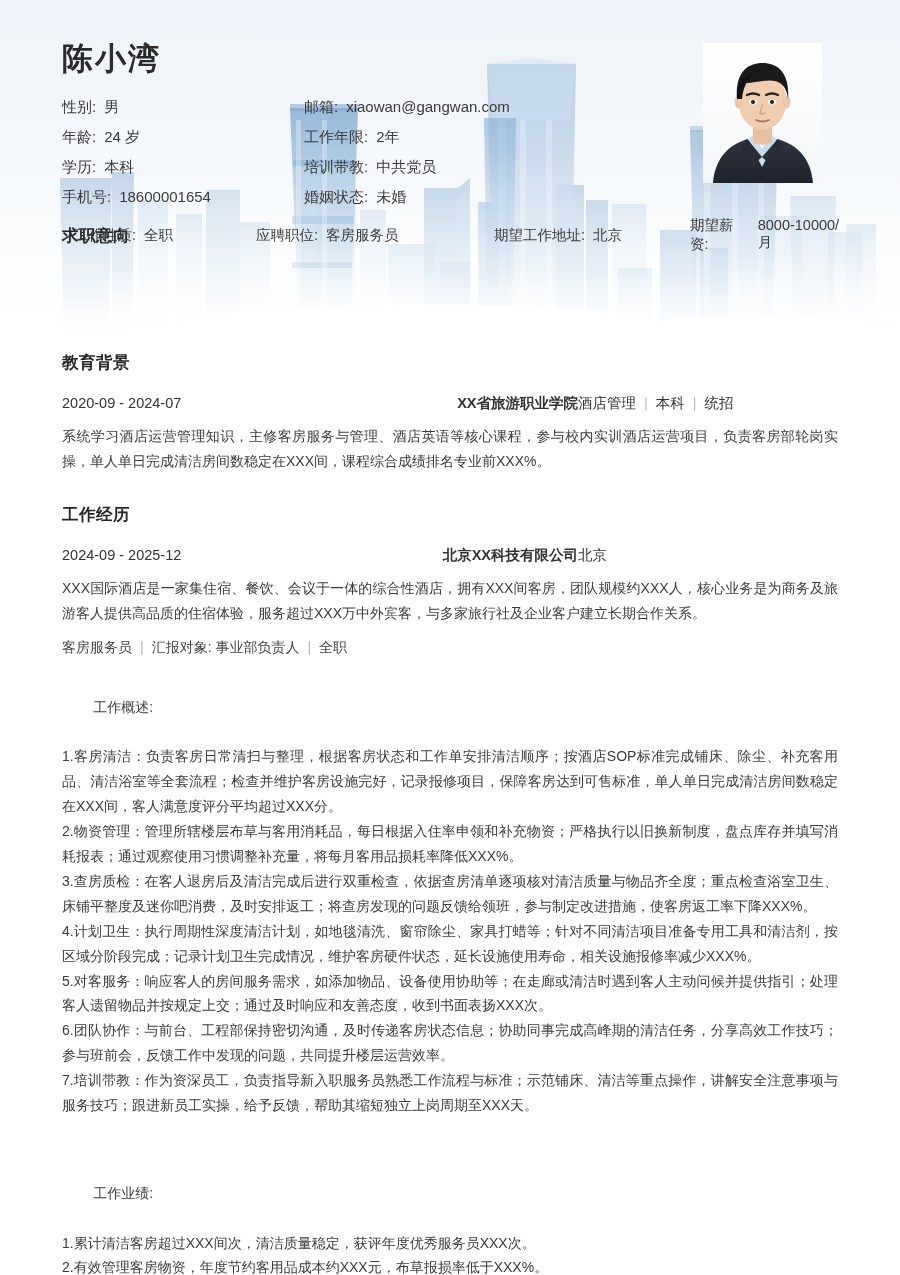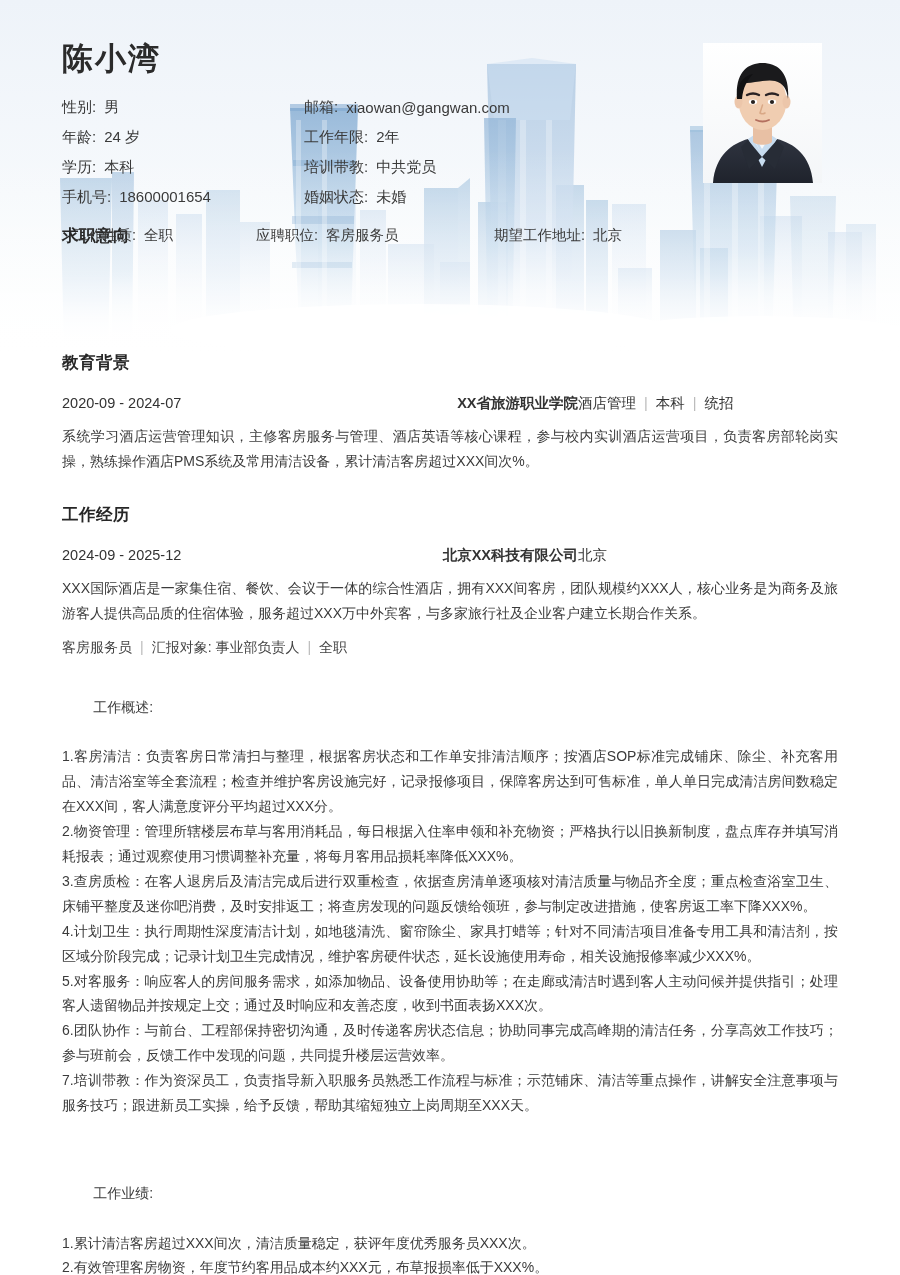--- a/index.html
+++ b/index.html
@@ -46,21 +46,21 @@
     left: 62px; top: 92px;
     width: 640px;
   }
   .info-row {
     display: flex;
     height: 30px;
     align-items: center;
   }
   .info-cell { display: flex; align-items: baseline; font-size: 15px; color: #3a3a3a; }
   .info-cell.c1 { width: 242px; }
-  .info-cell.c2 { width: 360px; align-items: center; }
+  .info-cell.c2 { width: 360px; }
   .info-label { color: #3a3a3a; }
   .info-value { margin-left: 8px; color: #3a3a3a; }
 
   .photo {
     position: absolute;
     left: 703px; top: 43px;
     width: 119px; height: 140px;
     z-index: 4;
     background: #ffffff;
     overflow: hidden;
@@ -337,36 +337,40 @@
           <span class="info-value">全职</span>
         </div>
         <div class="intent-cell ic-2">
           <span>应聘职位:</span>
           <span class="info-value">客房服务员</span>
         </div>
         <div class="intent-cell ic-3">
           <span>期望工作地址:</span>
           <span class="info-value">北京</span>
         </div>
+        <div class="intent-cell ic-4">
+          <span>期望薪资:</span>
+          <span class="info-value">8000-10000/月</span>
+        </div>
       </div>
     </div>
   </div>
 
   <div class="body">
 
     <div class="sec">
       <div class="sec-title">教育背景</div>
       <div class="row3">
         <div class="r-left">2020-09 - 2024-07</div>
         <div class="r-mid">XX省旅游职业学院</div>
         <div class="r-right">
           <span>酒店管理</span><span class="sep">|</span><span>本科</span><span class="sep">|</span><span>统招</span>
         </div>
       </div>
-      <div class="para">系统学习酒店运营管理知识，主修客房服务与管理、酒店英语等核心课程，参与校内实训酒店运营项目，负责客房部轮岗实操，熟练操作酒店PMS系统及常用清洁设备，累计清洁客房超过XXX间次%。</div>
+      <div class="para">系统学习酒店运营管理知识，主修客房服务与管理、酒店英语等核心课程，参与校内实训酒店运营项目，负责客房部轮岗实操，单人单日完成清洁房间数稳定在XXX间，课程综合成绩排名专业前XXX%。</div>
     </div>
 
     <div class="spacer-lg"></div>
 
     <div class="sec">
       <div class="sec-title">工作经历</div>
       <div class="row3">
         <div class="r-left">2024-09 - 2025-12</div>
         <div class="r-mid">北京XX科技有限公司</div>
         <div class="r-right">北京</div>

